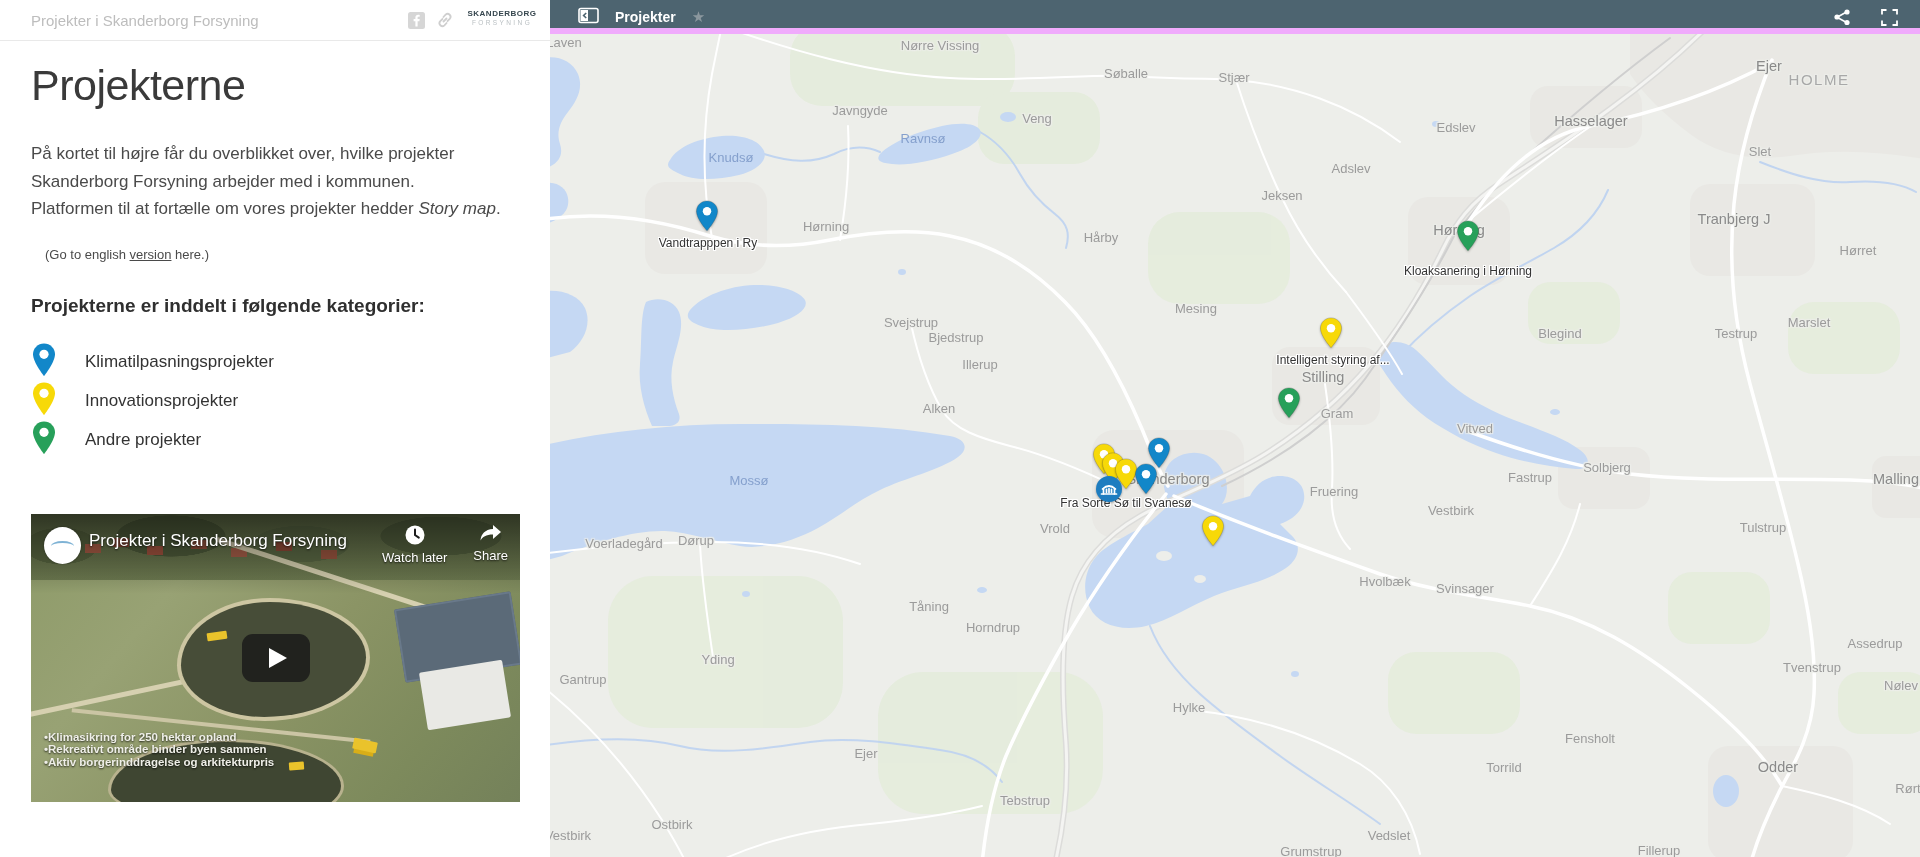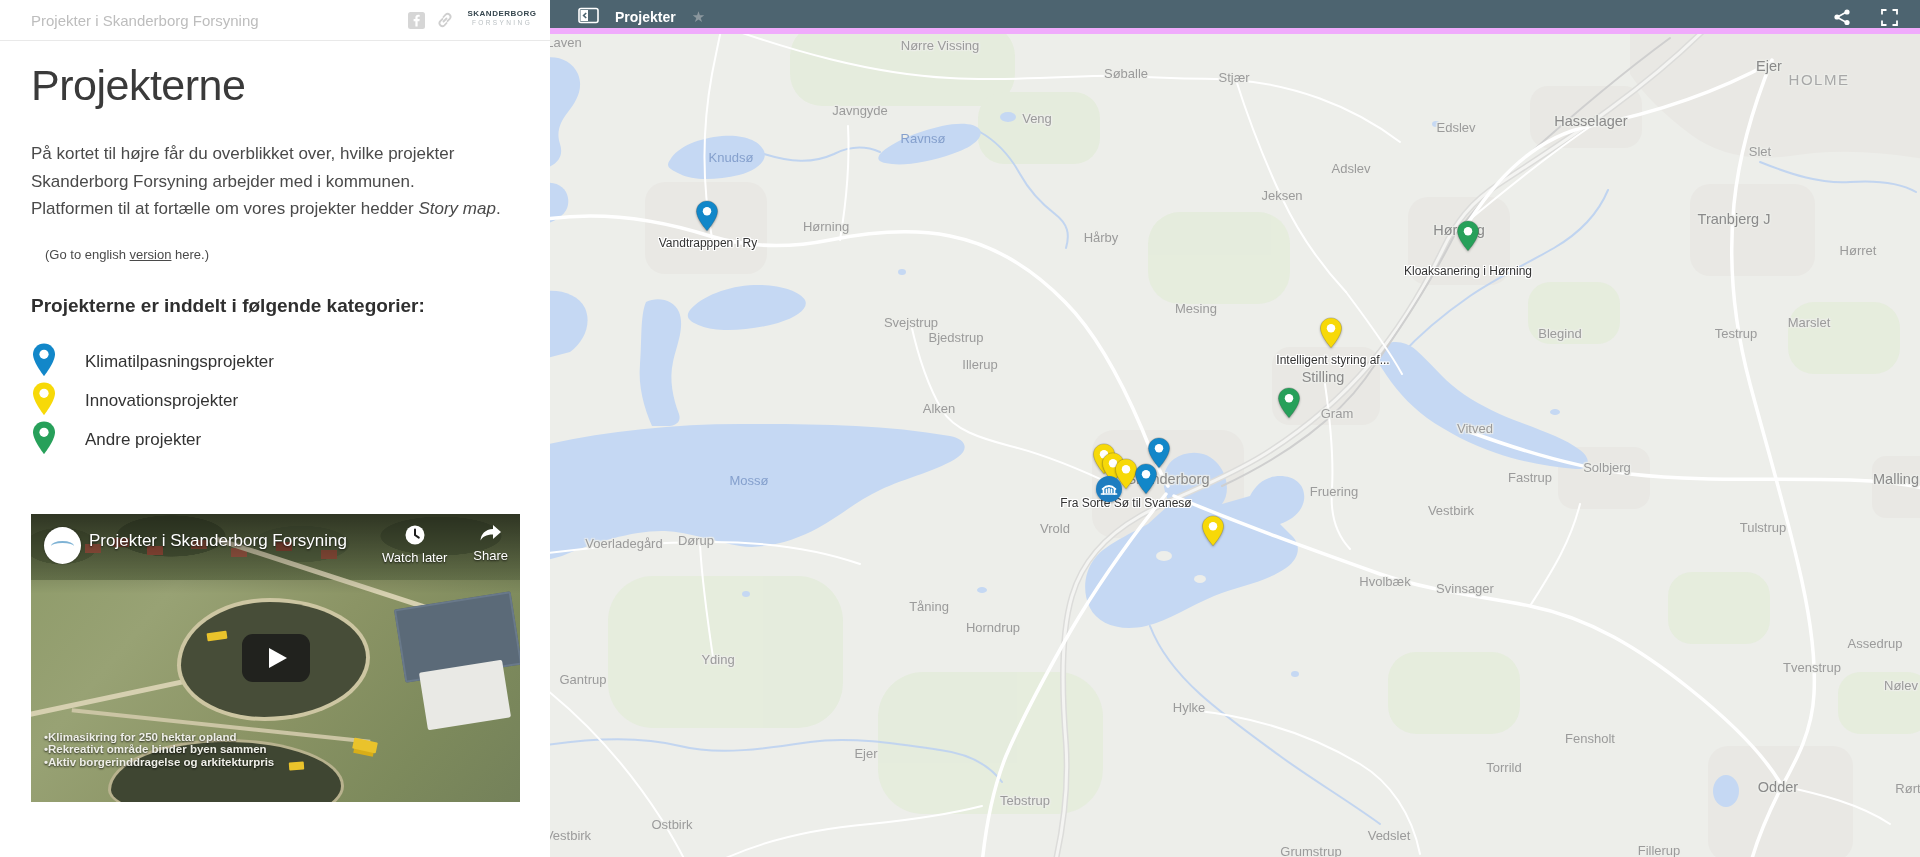--- a/index.html
+++ b/index.html
@@ -369,21 +369,21 @@
           <div class="maplabel" style="left: 639px; top: 673px;">Hylke</div>
           <div class="maplabel" style="left: 316px; top: 719px;">Ejer</div>
           <div class="maplabel" style="left: 122px; top: 790px;">Ostbirk</div>
           <div class="maplabel" style="left: 18px; top: 801px;">Vestbirk</div>
           <div class="maplabel" style="left: 475px; top: 766px;">Tebstrup</div>
           <div class="maplabel" style="left: 1040px; top: 704px;">Fensholt</div>
           <div class="maplabel" style="left: 954px; top: 733px;">Torrild</div>
           <div class="maplabel" style="left: 1325px; top: 609px;">Assedrup</div>
           <div class="maplabel" style="left: 1262px; top: 633px;">Tvenstrup</div>
           <div class="maplabel" style="left: 1351px; top: 651px;">Nølev</div>
-          <div class="maplabel town" style="left: 1228px; top: 753px;">Odder</div>
+          <div class="maplabel town" style="left: 1228px; top: 733px;">Odder</div>
           <div class="maplabel" style="left: 1358px; top: 754px;">Rørt</div>
           <div class="maplabel" style="left: 839px; top: 801px;">Vedslet</div>
           <div class="maplabel" style="left: 761px; top: 817px;">Grumstrup</div>
           <div class="maplabel" style="left: 1109px; top: 816px;">Fillerup</div>
           <div class="maplabel water" style="left: 181px; top: 123px;">Knudsø</div>
           <div class="maplabel water" style="left: 373px; top: 104px;">Ravnsø</div>
           <div class="maplabel water" style="left: 199px; top: 446px;">Mossø</div>
           <div class="marker-pin" style="left: 157px; top: 186px;"><svg width="25" height="33" viewBox="0 0 26 34">
               <path d="M13 1.5C6.9 1.5 2 6.3 2 12.2 2 20.4 13 32.5 13 32.5s11-12.1 11-20.3C24 6.3 19.1 1.5 13 1.5z" fill="#1287c9" stroke="rgba(70,70,70,0.25)"></path>
               <circle cx="13" cy="12.2" r="4.4" fill="#fff"></circle>

